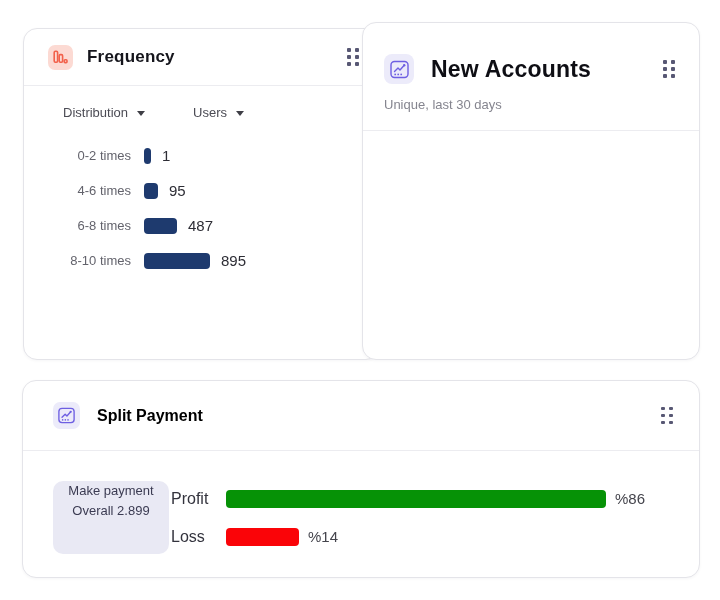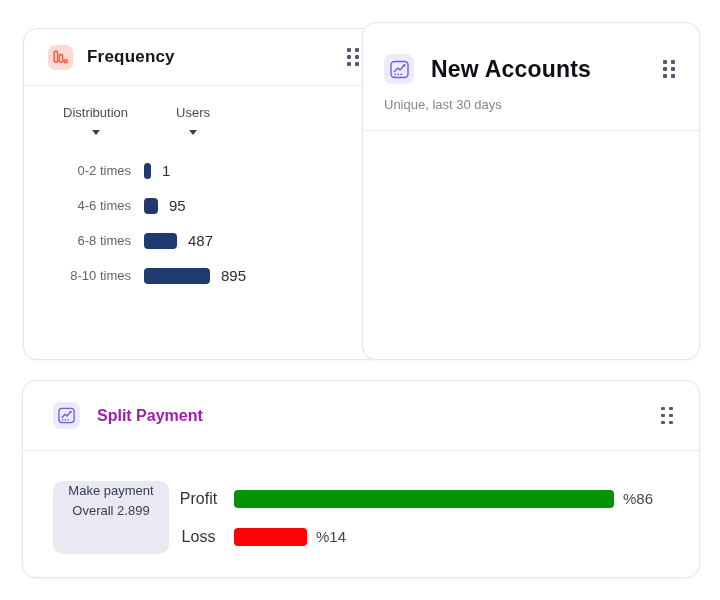--- a/index.html
+++ b/index.html
@@ -49,21 +49,21 @@
     height: 57px; display: flex; align-items: center;
     padding: 0 16px 0 24px;
     border-bottom: 1px solid #ececf0;
   }
   .freq-title { font-size: 17px; font-weight: 700; color: #15151c; margin-left: 14px; letter-spacing: .2px; }
   .freq-filters {
     display: flex; align-items: center;
     padding: 19px 0 10px 39px;
     font-size: 13px; color: #4b4b54;
   }
-  .filter { display: flex; align-items: center; gap: 9px; cursor: pointer; flex-direction: column; }
+  .filter { display: flex; align-items: center; gap: 9px; cursor: pointer; }
   .filter + .filter { margin-left: 48px; }
   .caret {
     width: 0; height: 0;
     border-left: 4.5px solid transparent;
     border-right: 4.5px solid transparent;
     border-top: 5.5px solid #3f3f46;
     margin-top: 1px;
   }
   .freq-chart { padding-top: 8px; }
   .freq-row { display: flex; align-items: center; height: 35px; }
@@ -81,31 +81,31 @@
   .legend-swatch { width: 12px; height: 12px; border-radius: 3px; }
   .na-number { font-size: 60px; font-weight: 800; color: #0b0b0f; margin-top: 4px; letter-spacing: .5px; }
   .na-unit { font-size: 12.5px; color: #85858f; margin-top: 5px; }
 
   
   .sp-header {
     height: 70px; display: flex; align-items: center;
     padding: 0 22px 0 30px;
     border-bottom: 1px solid #ececf0;
   }
-  .sp-title { font-size: 16px; font-weight: 700; color: #a21caf; margin-left: 17px; }
+  .sp-title { font-size: 16px; font-weight: 700; color: #000000; margin-left: 17px; }
   .sp-body { display: flex; align-items: center; padding: 30px 30px 0 30px; }
   .sp-info {
     width: 116px; height: 73px; flex: none;
     background: #e9e9f4; border-radius: 10px;
     display: flex; flex-direction: column; align-items: center; justify-content: flex-start;
     font-size: 13px; color: #3b3b52; line-height: 1.55; text-align: center;
   }
   .sp-rows { flex: 1; margin-left: 2px; display: flex; flex-direction: column; gap: 20px; }
   .sp-row { display: flex; align-items: center; }
-  .sp-label { width: 55px; text-align: center; font-size: 16px; color: #33333d; margin-right: 8px; flex: none; }
+  .sp-label { width: 55px; text-align: left; font-size: 16px; color: #33333d; flex: none; }
   .sp-bar { height: 18px; border-radius: 4px; flex: none; }
   .sp-pct { margin-left: 9px; font-size: 15px; color: #44444c; }
 </style>
 </head>
 <body>
 
 <section class="card" id="card-frequency">
   <div class="freq-header">
     <span class="icon-tile tile-coral">
       <svg width="15" height="15" viewBox="0 0 15 15" fill="none" stroke="#f2614b" stroke-width="1.6">

